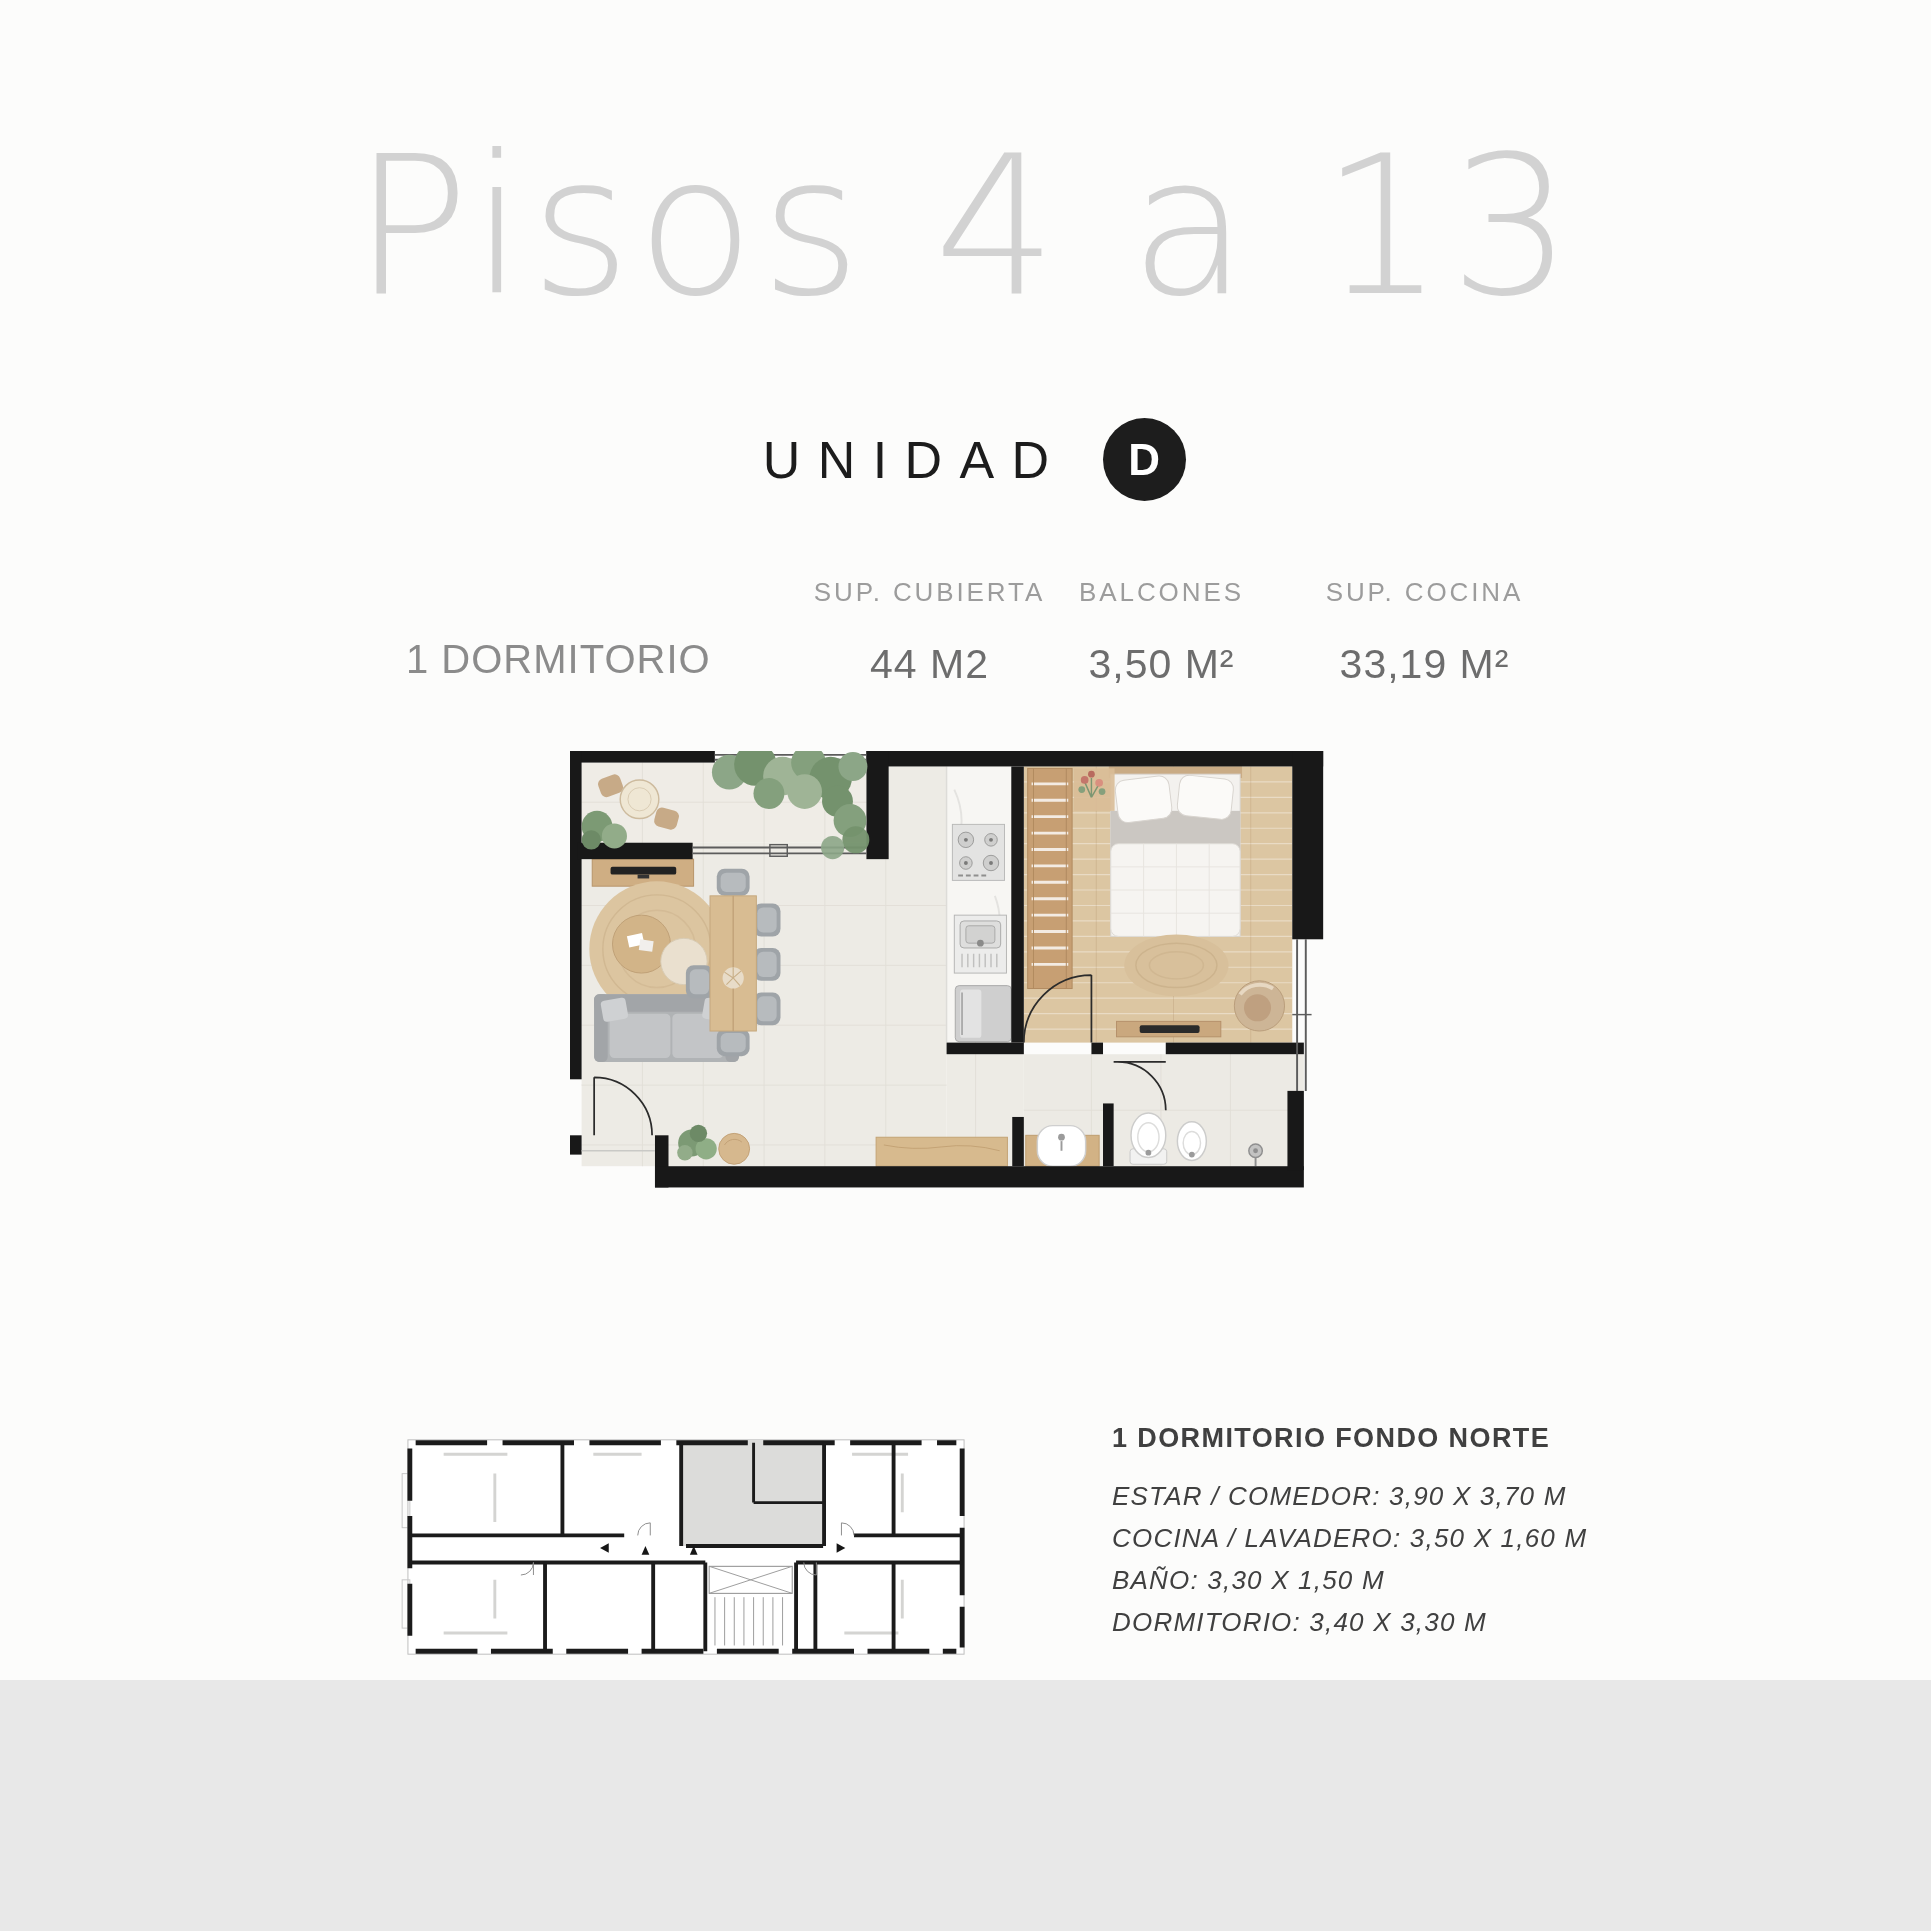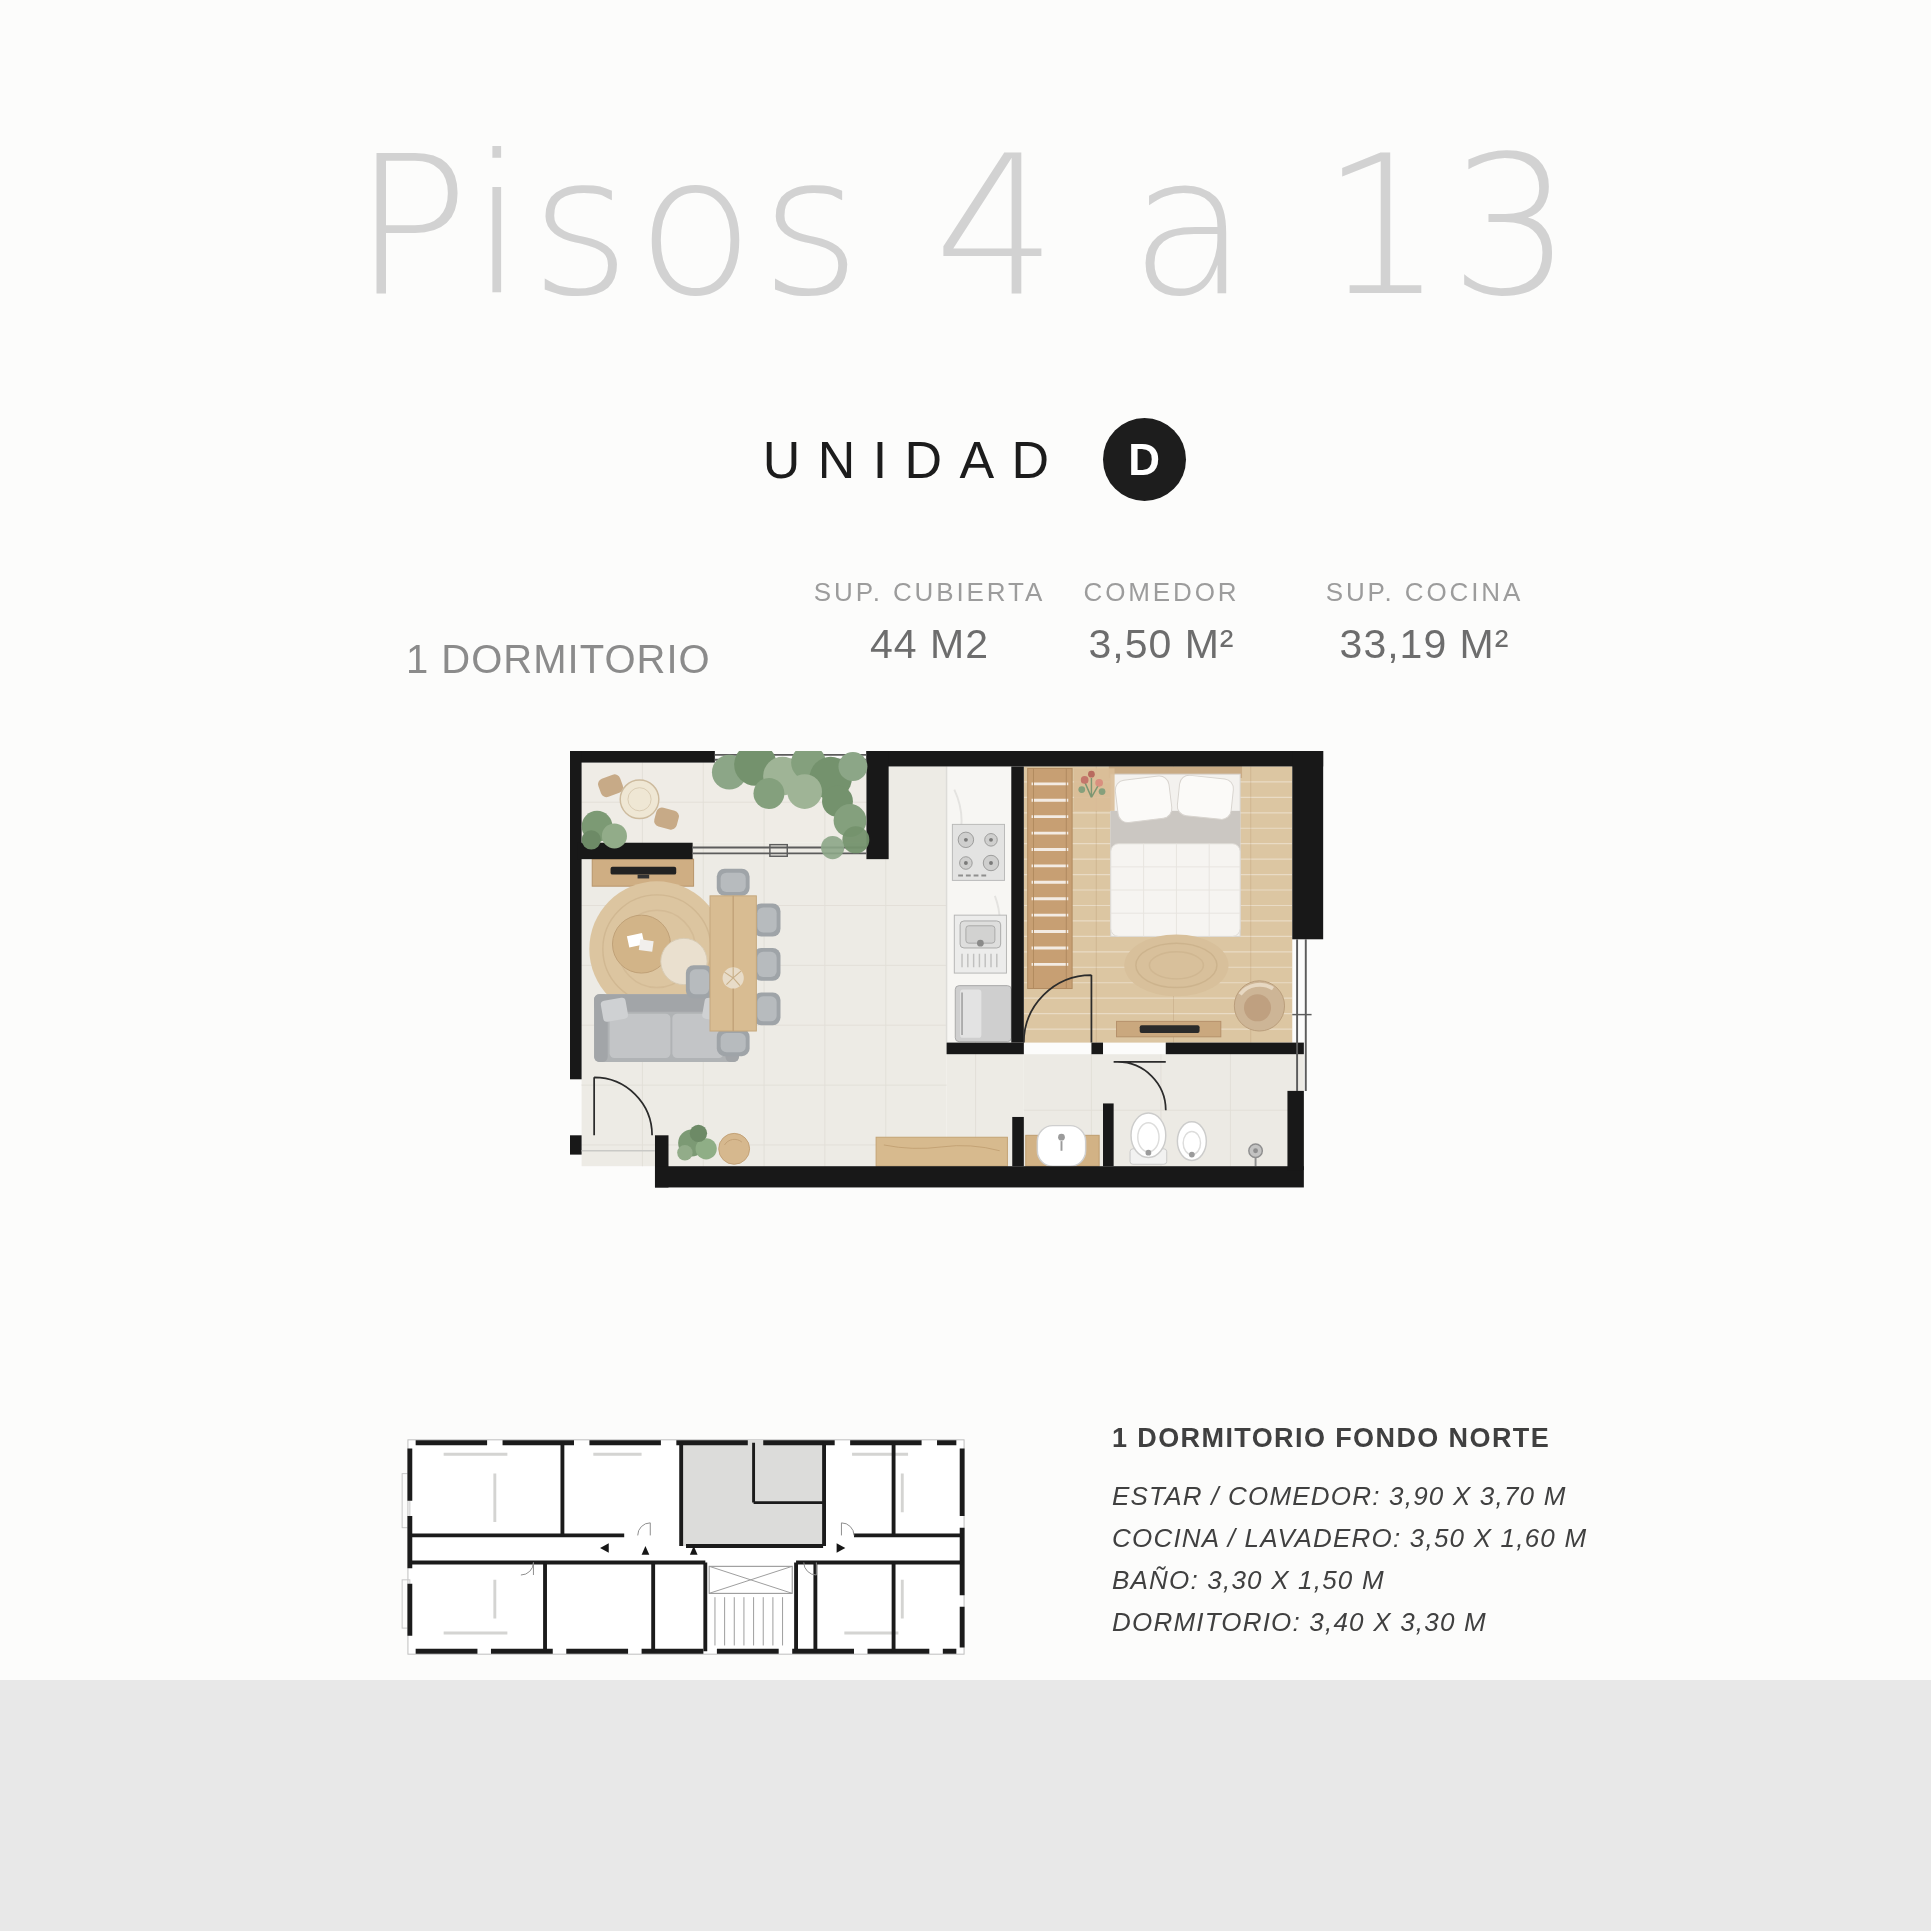--- a/index.html
+++ b/index.html
@@ -26,21 +26,21 @@
   }
   #unit-badge{
     width:83px;height:83px;border-radius:50%;background:#1d1d1d;
     display:flex;align-items:center;justify-content:center;
   }
   #unit-badge span{color:#ffffff;font-size:44px;font-weight:700;}
   
   .spec-col{position:absolute;width:309px;text-align:center;top:577px;}
   .spec-header{
     font-size:26px;color:#9c9c9c;letter-spacing:2.9px;font-weight:500;
-    margin-bottom:13px;white-space:nowrap;
+    margin-bottom:33px;white-space:nowrap;
   }
   .spec-value{font-size:41px;color:#6d6d6d;font-weight:400;letter-spacing:1px;white-space:nowrap;}
   #spec-row-label{
     position:absolute;left:406px;top:637px;width:299px;text-align:right;
     font-size:40px;color:#8b8b8b;letter-spacing:1px;white-space:nowrap;
   }
   
   #plan-wrap{left:570px;top:751px;width:758px;height:449px;}
   #keyplan-wrap{left:400px;top:1435px;width:572px;height:224px;}
   
@@ -68,21 +68,21 @@
     </div>
   </div>
 
   <div id="spec-row-label">1 DORMITORIO</div>
 
   <div class="spec-col" style="left:775px;">
     <div class="spec-header">SUP. CUBIERTA</div>
     <div class="spec-value">44 M2</div>
   </div>
   <div class="spec-col" style="left:1007px;">
-    <div class="spec-header">COMEDOR</div>
+    <div class="spec-header">BALCONES</div>
     <div class="spec-value">3,50 M²</div>
   </div>
   <div class="spec-col" style="left:1270px;">
     <div class="spec-header">SUP. COCINA</div>
     <div class="spec-value">33,19 M²</div>
   </div>
 
   <div id="plan-wrap" class="abs">
   <svg width="758" height="449" viewBox="0 0 785 465">
 

